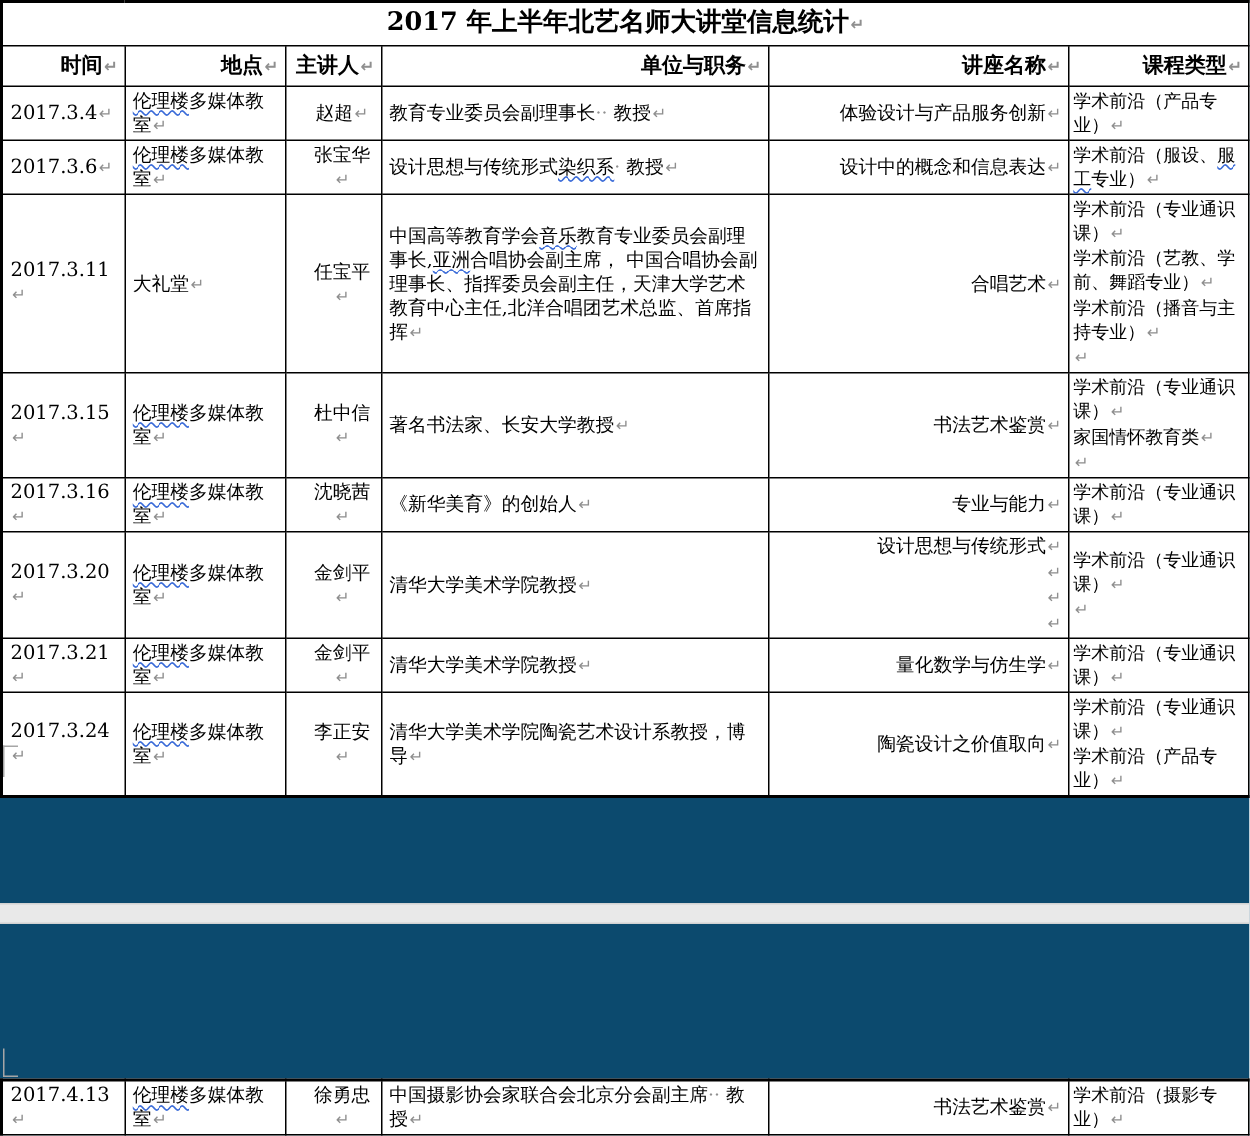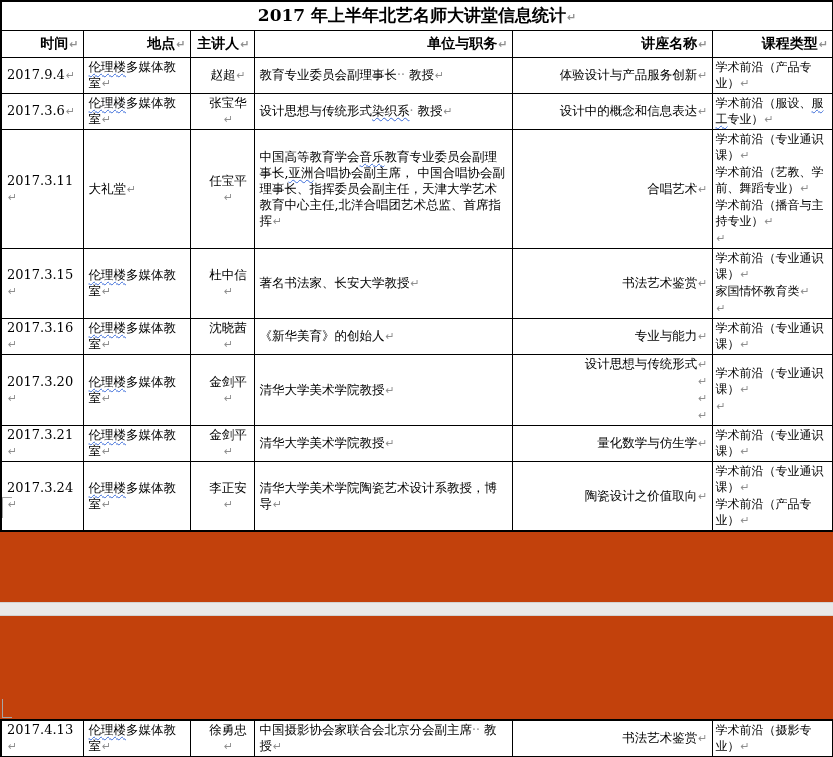--- a/index.html
+++ b/index.html
@@ -1,21 +1,21 @@
 <!DOCTYPE html>
 <html><head>
 <meta charset="utf-8">
 <style>
   html,body{margin:0;padding:0;}
   body{
     width:833px;height:757px;overflow:hidden;background:#ffffff;
     font-family:"DejaVu Serif","Liberation Serif",serif;
     color:#000;
   }
-  .page{position:relative;width:833px;height:757px;background:#c2410c;}
+  .page{position:relative;width:833px;height:757px;background:#0c4a6e;}
 
   table.doc{
     border-collapse:collapse;table-layout:fixed;width:831px;
     position:absolute;left:0;border:2px solid #000;background:#fff;
   }
   #table-main{top:0;}
   #table-cont{top:719px;}
   td,th{
     border:1px solid #000;vertical-align:middle;
     padding:1px 4px;font-size:12.5px;line-height:16px;
@@ -79,21 +79,21 @@
         <tr class="header-row">
           <th><span>时间</span><span class="ret">↵</span></th>
           <th><span>地点</span><span class="ret">↵</span></th>
           <th><span>主讲人</span><span class="ret">↵</span></th>
           <th><span>单位与职务</span><span class="ret">↵</span></th>
           <th><span>讲座名称</span><span class="ret">↵</span></th>
           <th><span>课程类型</span><span class="ret">↵</span></th>
         </tr>
         <tr>
           <td class="col-time">
-            <div class="para"><span>2017.9.4</span><span class="ret">↵</span></div>
+            <div class="para"><span>2017.3.4</span><span class="ret">↵</span></div>
           </td>
           <td class="col-place">
             <div class="para"><span class="wavy">伦理楼</span><span>多媒体教室</span><span class="ret">↵</span></div>
           </td>
           <td class="col-speaker">
             <div class="para"><span>赵超</span><span class="ret">↵</span></div>
           </td>
           <td class="col-unit">
             <div class="para"><span>教育专业委员会副理事长</span><span class="mark-dim">·· </span><span>教授</span><span class="ret">↵</span></div>
           </td>

